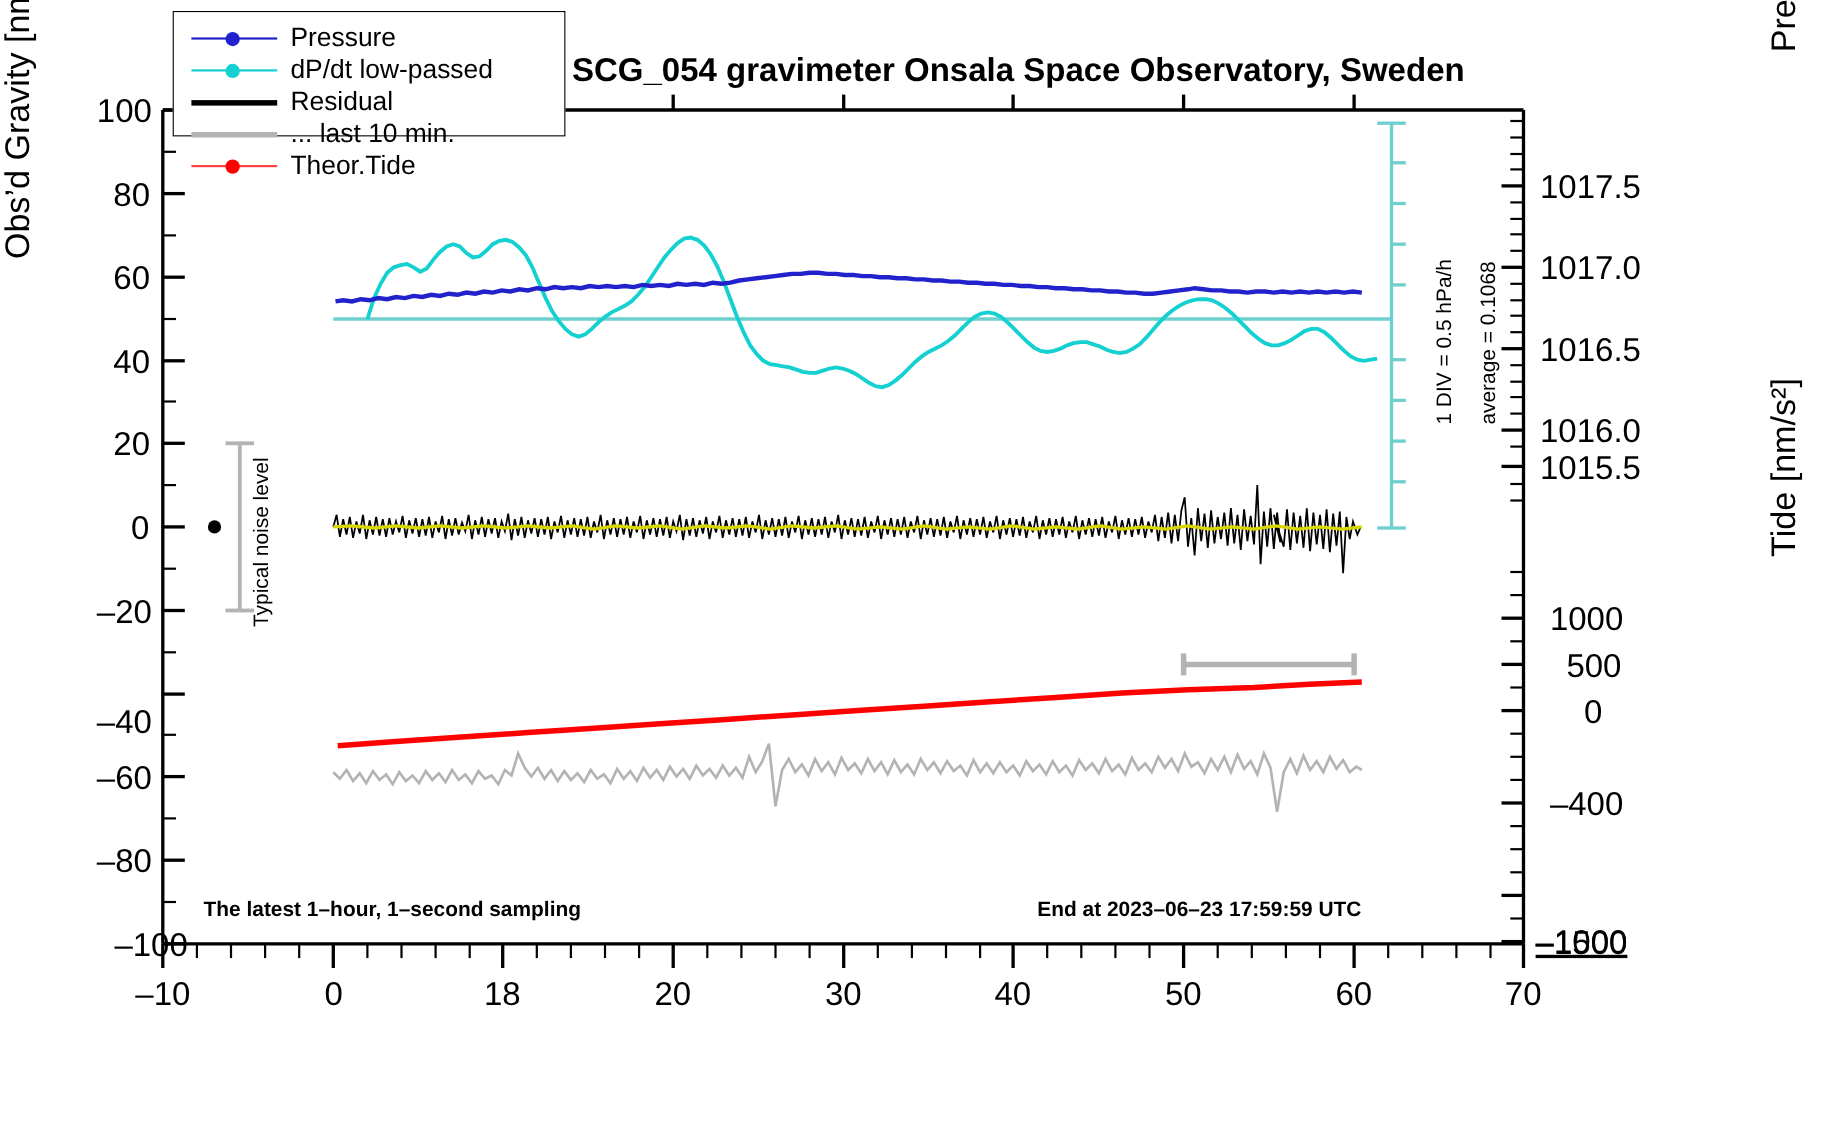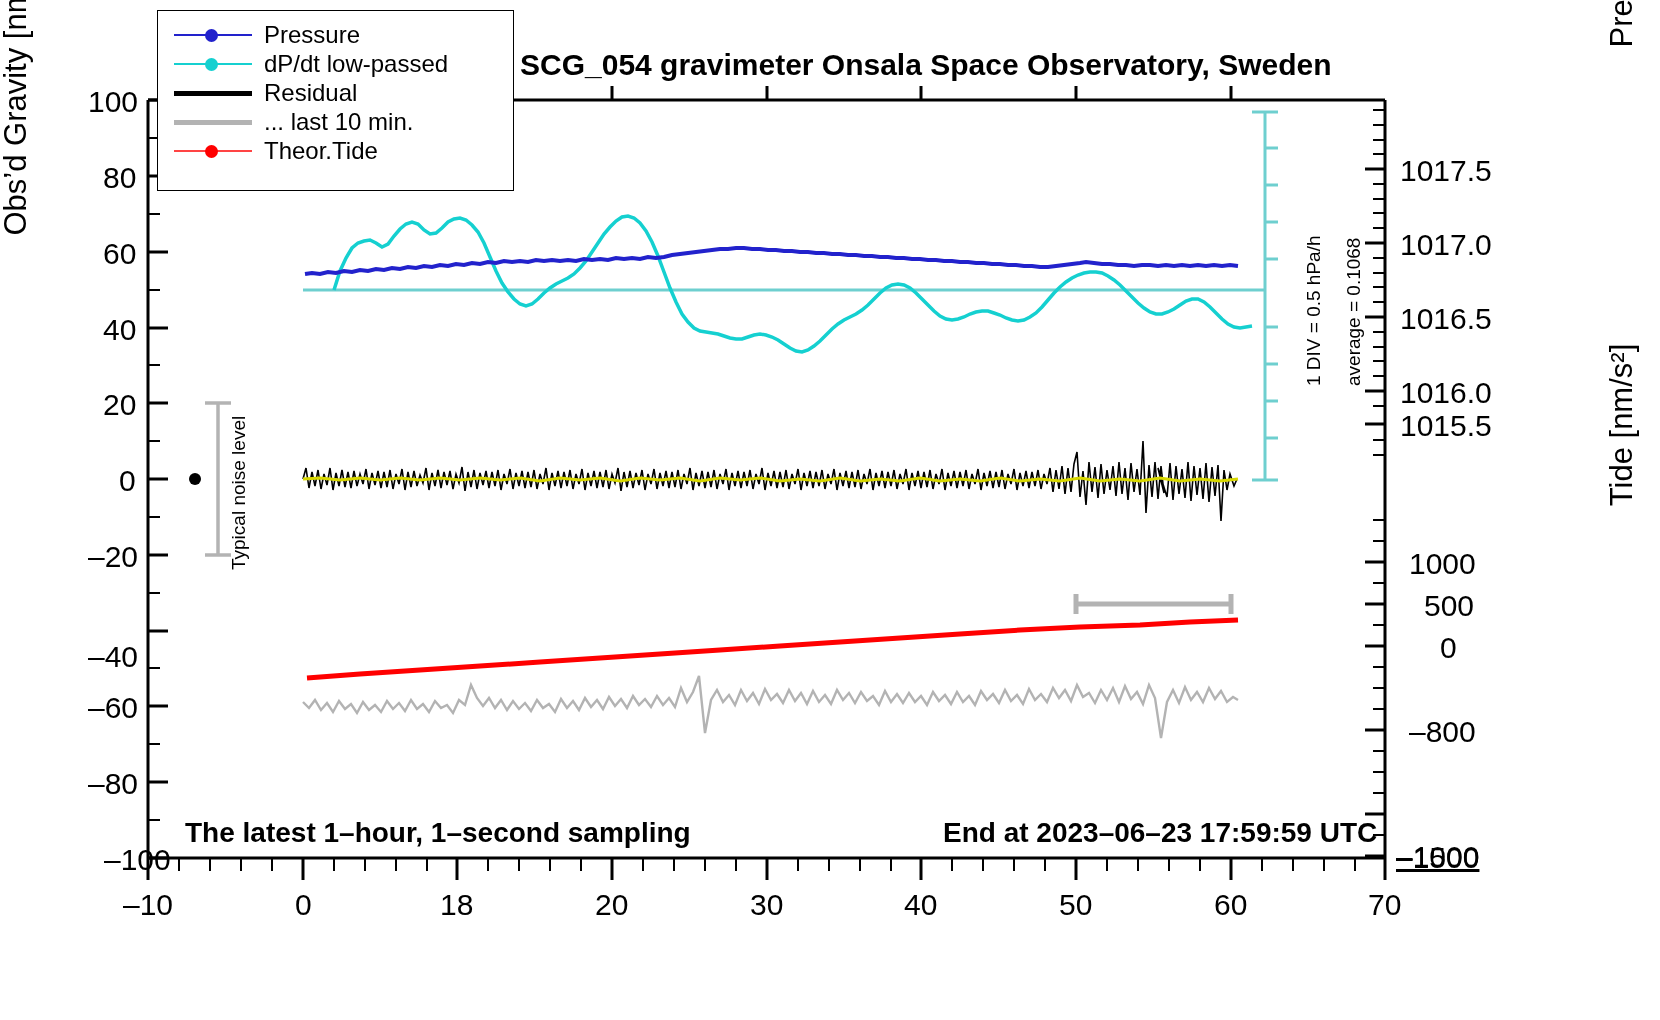--- a/index.html
+++ b/index.html
@@ -20,24 +20,24 @@
   }
   .ylab-right-t{
     position:absolute;left:1604px;top:565px;width:280px;
     transform:rotate(-90deg);transform-origin:left top;
     font-size:31px;text-align:center;white-space:nowrap;
   }
   .xlab{
     position:absolute;left:0;top:905px;width:1500px;text-align:center;font-size:31px;
   }
   .tick-lab{position:absolute;font-size:30px;white-space:nowrap;}
-  .annot-bold{position:absolute;font-size:28px;font-weight:bold;white-space:nowrap;}
+  .annot-bold{position:absolute;font-size:19px;font-weight:bold;white-space:nowrap;}
   .vrot{position:absolute;transform-origin:left top;white-space:nowrap;font-size:19px;}
   .legendbox{
-    position:absolute;left:157px;top:10px;width:357px;height:181px;
+    position:absolute;left:157px;top:10px;width:357px;height:114px;
     background:#fff;border:1.5px solid #000;box-sizing:border-box;
   }
   .legrow{display:flex;align-items:center;height:29px;margin-left:16px;}
   .legtxt{font-size:24px;margin-left:12px;white-space:nowrap;}
   .legsym{width:78px;height:20px;position:relative;}
   .legline{position:absolute;top:9px;left:0;width:78px;height:2px;}
   .legline.thick{height:5px;top:8px;}
   .legdot{position:absolute;top:4px;left:31px;width:13px;height:13px;border-radius:50%;}
 </style>
 </head>
@@ -373,21 +373,21 @@
 
   <div class="tick-lab nosel" style="left:1400px;top:154px;">1017.5</div>
   <div class="tick-lab nosel" style="left:1400px;top:228px;">1017.0</div>
   <div class="tick-lab nosel" style="left:1400px;top:302px;">1016.5</div>
   <div class="tick-lab nosel" style="left:1400px;top:376px;">1016.0</div>
   <div class="tick-lab nosel" style="left:1400px;top:409px;">1015.5</div>
 
   <div class="tick-lab nosel" style="left:1409px;top:547px;">1000</div>
   <div class="tick-lab nosel" style="left:1424px;top:589px;">500</div>
   <div class="tick-lab nosel" style="left:1440px;top:631px;">0</div>
-  <div class="tick-lab nosel" style="left:1409px;top:715px;">–800</div>
+  <div class="tick-lab nosel" style="left:1409px;top:715px;">–400</div>
   <div class="tick-lab nosel" style="left:1396px;top:840px;text-decoration:underline;">–1000</div>
   <div class="tick-lab nosel" style="left:1396px;top:841px;">–1500</div>
 
   <div class="ylab-left nosel">Obs’d Gravity [nm/s²]</div>
   <div class="ylab-right-p nosel">Pressure [hPa]</div>
   <div class="ylab-right-t nosel">Tide [nm/s²]</div>
 
   <div class="vrot nosel" style="left:228px;top:570px;transform:rotate(-90deg);">Typical noise level</div>
   <div class="vrot nosel" style="left:1303px;top:386px;transform:rotate(-90deg);">1 DIV = 0.5 hPa/h</div>
   <div class="vrot nosel" style="left:1343px;top:386px;transform:rotate(-90deg);">average = 0.1068</div>

